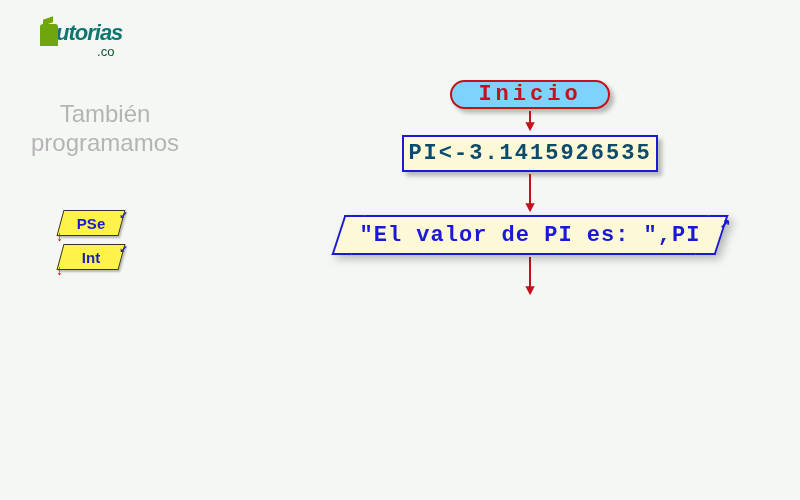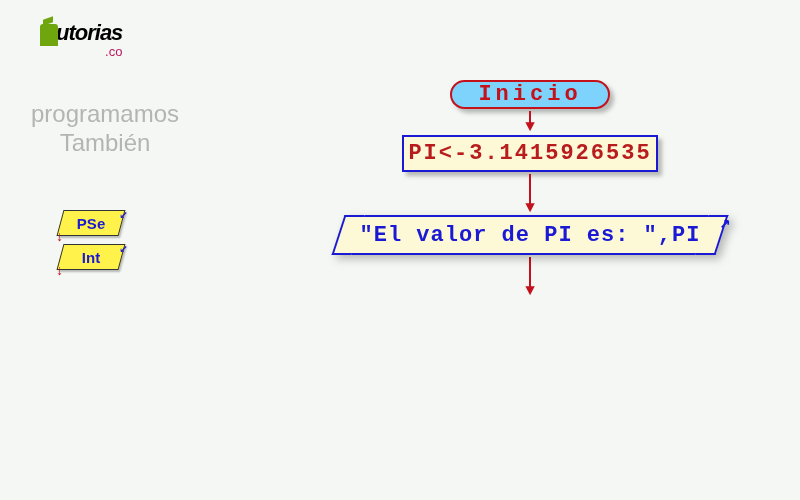--- a/index.html
+++ b/index.html
@@ -13,21 +13,21 @@
   }
   .logo {
     position: absolute;
     top: 20px;
     left: 40px;
     font-family: Arial, sans-serif;
   }
   .logo-main {
     font-size: 22px;
     font-weight: bold;
-    color: #000000;
+    color: #0f766e;
     font-style: italic;
     letter-spacing: -1px;
   }
   .logo-icon {
     display: inline-block;
     width: 18px;
     height: 22px;
     background: #6fa50d;
     border-radius: 3px 3px 0 0;
     vertical-align: bottom;
@@ -37,24 +37,24 @@
   .logo-icon::before{
     content:"";
     position:absolute;
     top:-6px; left:3px;
     width:10px; height:6px;
     background:#6fa50d;
     transform:skewY(-20deg);
   }
   .logo-sub {
     font-size: 13px;
-    color: #be185d;
+    color: #14532d;
     text-align: right;
     margin-top: -2px;
-    margin-right: 0;
+    margin-right: 8px;
   }
   .side-text {
     position: absolute;
     top: 100px;
     left: 20px;
     width: 170px;
     text-align: center;
     color: #b4b4b4;
     font-family: Arial, sans-serif;
     font-size: 24px;
@@ -123,21 +123,21 @@
     color: #c4121d;
     font-weight: bold;
     letter-spacing: 4px;
     box-shadow: 4px 4px 4px rgba(0,0,0,0.25);
   }
   .process {
     background: #fdf8d6;
     border: 2px solid #1a1ad4;
     padding: 4px 4px;
     font-size: 22px;
-    color: #b91c1c;
+    color: #0c4a6e;
     font-weight: bold;
     letter-spacing: 2px;
     box-shadow: 4px 4px 4px rgba(0,0,0,0.25);
   }
   .output-wrap {
     position: relative;
     display: flex;
     align-items: stretch;
     height: 40px;
     filter: drop-shadow(4px 4px 4px rgba(0,0,0,0.25));
@@ -203,22 +203,22 @@
 <body>
 
 <div class="logo">
   <div>
     <span class="logo-icon"></span><span class="logo-main">utorias</span>
   </div>
   <div class="logo-sub">.co</div>
 </div>
 
 <div class="side-text">
+  <div>También</div>
   <div>programamos</div>
-  <div>También</div>
 </div>
 
 <div class="badges">
   <div class="badge">
     <span>PSe</span>
     <div class="arr-in">↙</div>
     <div class="arr-out">↓</div>
   </div>
   <div class="badge">
     <span>Int</span>

